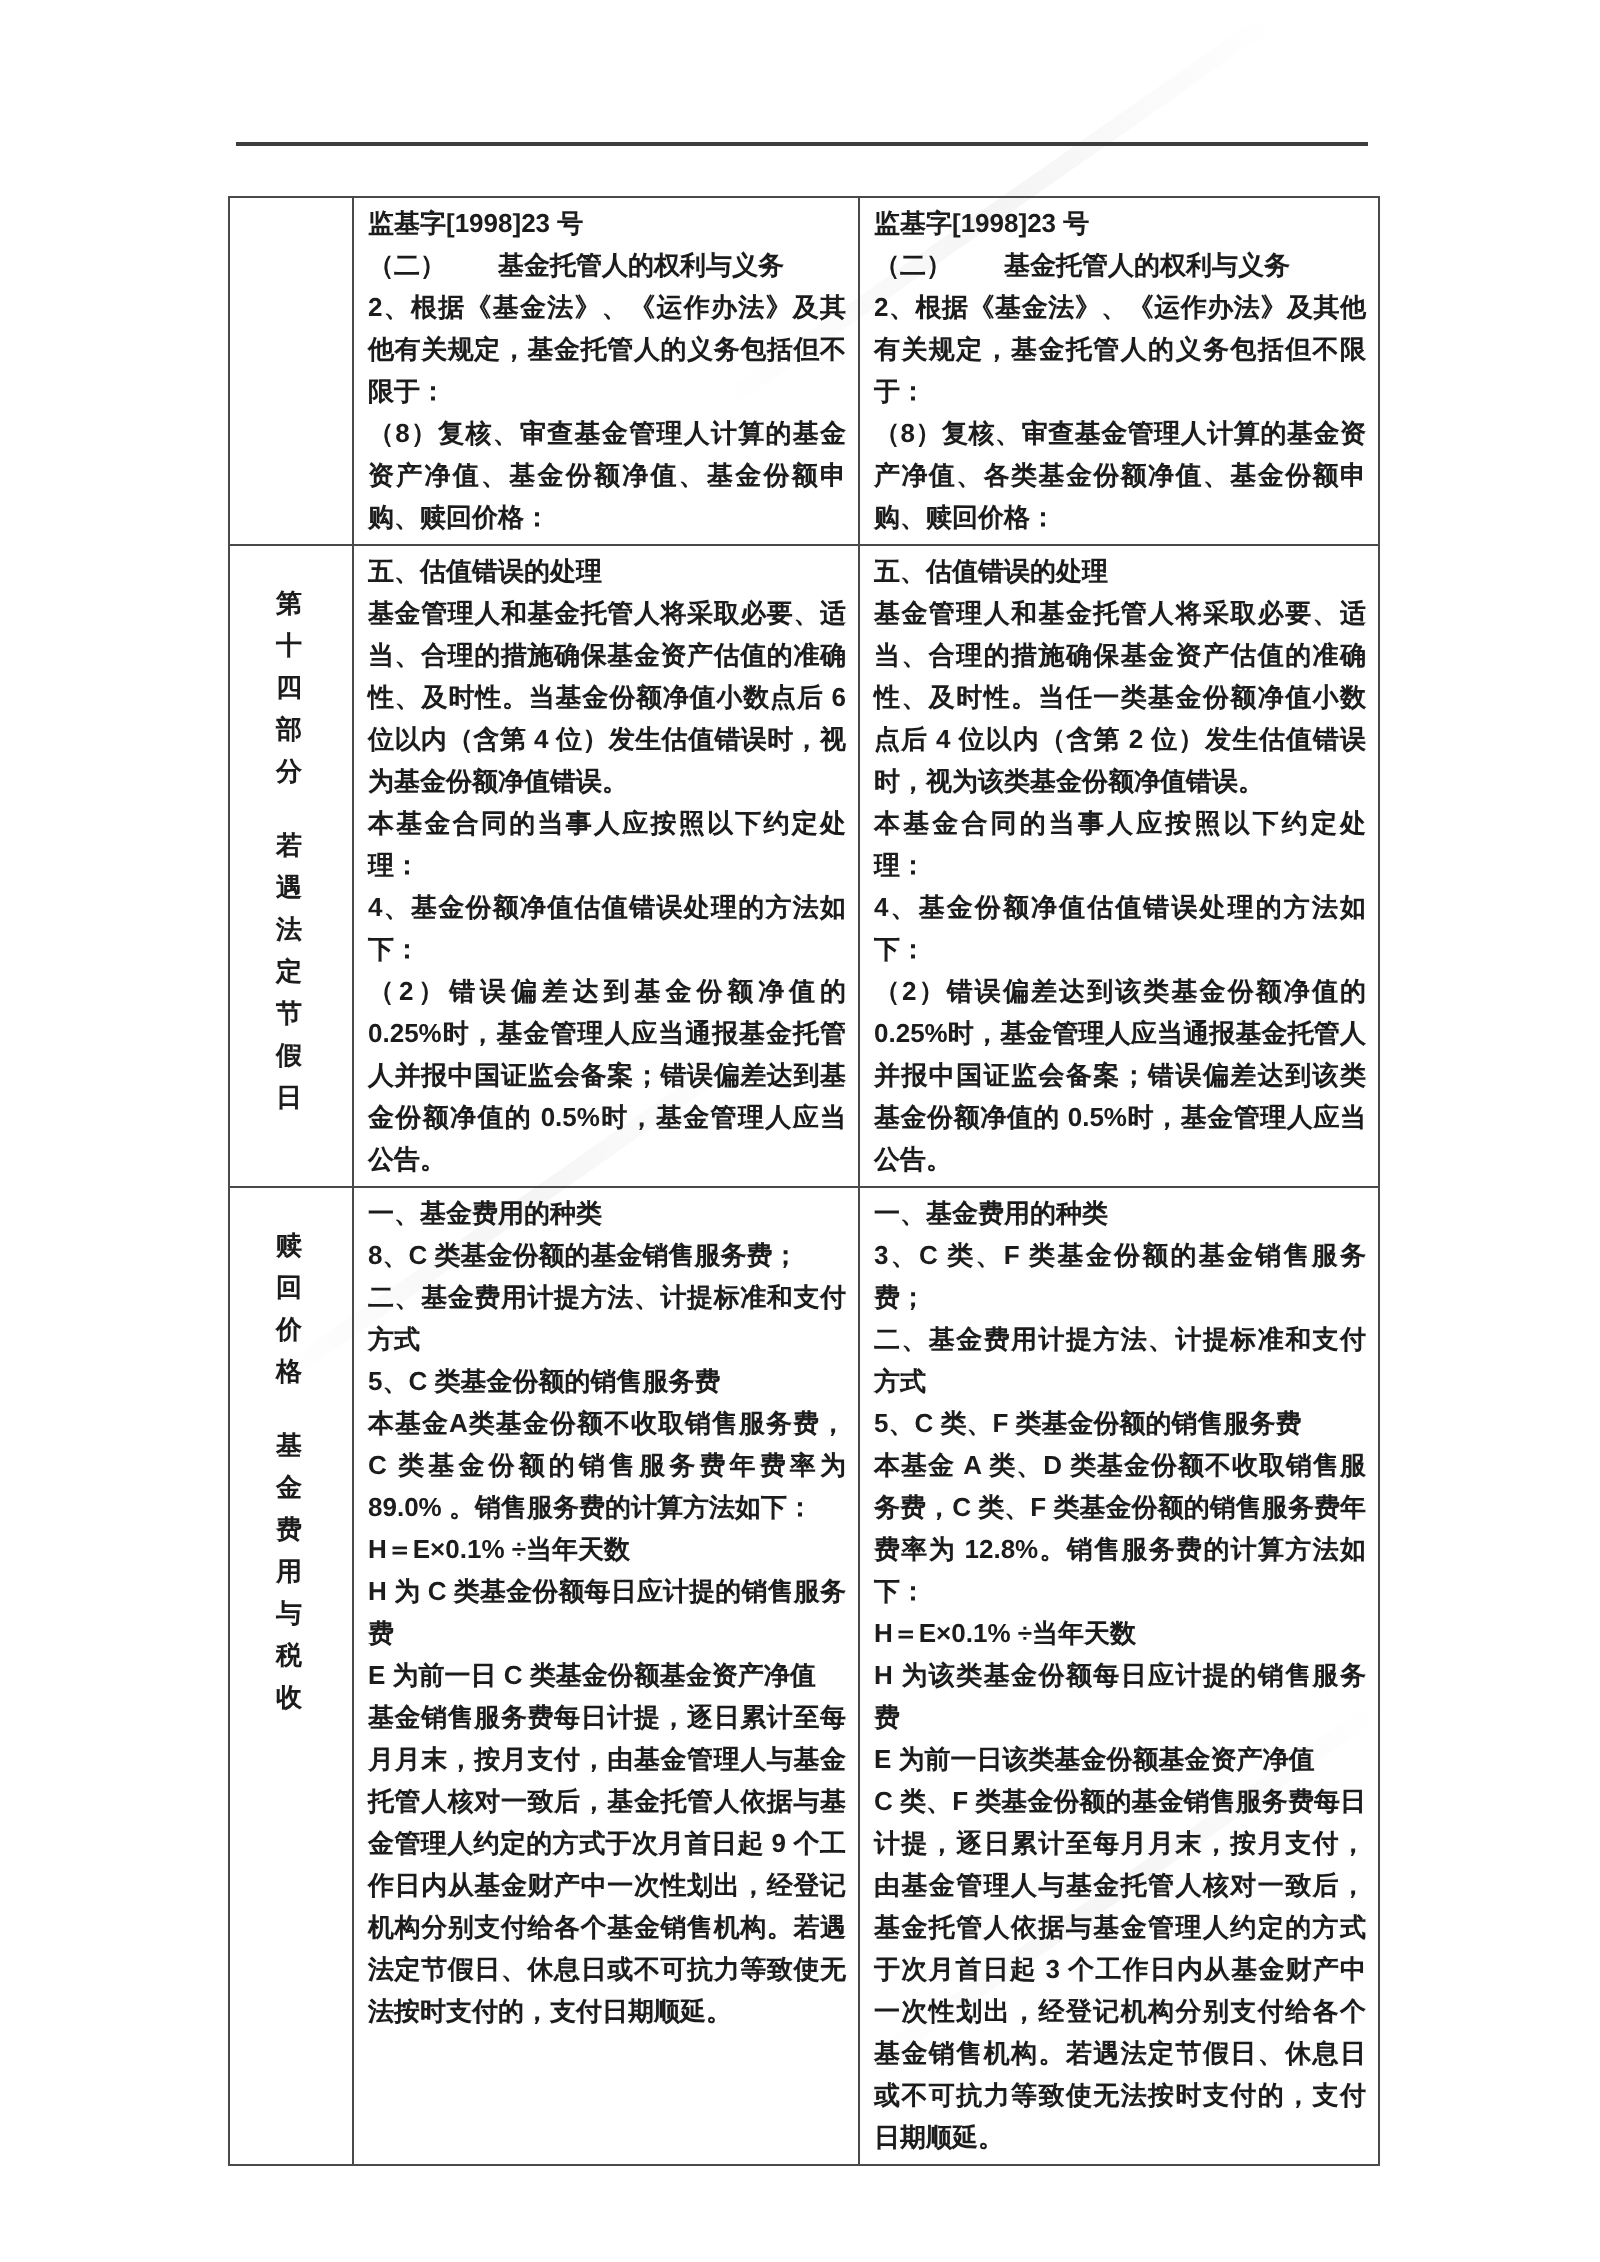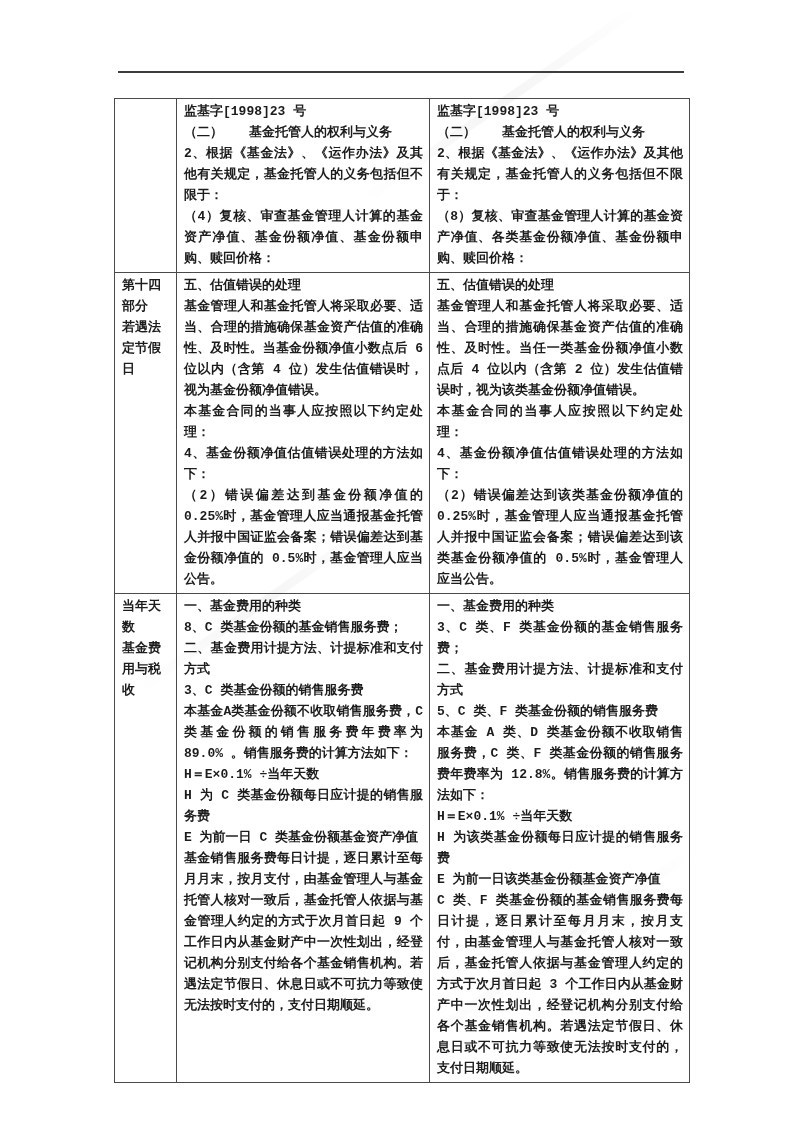--- a/index.html
+++ b/index.html
@@ -1,20 +1,20 @@
 <!DOCTYPE html>
 <html><head>
 <meta charset="utf-8">
 <style>
   html,body { margin:0; padding:0; background:#ffffff; }
   .page {
     position:relative;
     width:800px; height:1131px;
     background:#ffffff;
-    font-family:Liberation Mono, monospace;
+    font-family:Liberation Sans, sans-serif;
     color:#1c1c1c;
     overflow:hidden;
   }
   .top-rule {
     position:absolute;
     left:118px; top:71px;
     width:566px; height:2px;
     background:#3d3d3d;
   }
   table.cmp {
@@ -31,21 +31,21 @@
     font-size:13px;
     line-height:21px;
     font-weight:600;
     word-break:break-word;
     overflow:hidden;
   }
   table.cmp tr:nth-of-type(1) { height:170px; }
   table.cmp tr:nth-of-type(2) { height:315px; }
   table.cmp tr:nth-of-type(3) { height:438px; }
   td.cell-text p { margin:0; text-align:justify; }
-  td.cell-section div { margin:0; text-align:left; }
+  td.cell-section div { margin:16px; text-align:left; }
   
   .wm {
     position:absolute;
     background:linear-gradient(90deg, rgba(140,140,140,0) 0%, rgba(140,140,140,0.09) 50%, rgba(140,140,140,0) 100%);
     transform:rotate(-35deg);
     pointer-events:none;
   }
   .wm1 { left:330px; top:100px; width:340px; height:9px; }
   .wm2 { left:110px; top:600px; width:300px; height:9px; }
   .wm3 { left:400px; top:940px; width:320px; height:9px; }
@@ -66,21 +66,21 @@
       <col style="width:253px">
       <col style="width:260px">
     </colgroup>
     <tbody id="table-body">
         <tr>
           <td class="cell-section"></td>
           <td class="cell-text">
             <p>监基字[1998]23 号</p>
             <p>（二）　　基金托管人的权利与义务</p>
             <p>2、根据《基金法》、《运作办法》及其他有关规定，基金托管人的义务包括但不限于：</p>
-            <p>（4）复核、审查基金管理人计算的基金资产净值、基金份额净值、基金份额申购、赎回价格：</p>
+            <p>（8）复核、审查基金管理人计算的基金资产净值、基金份额净值、基金份额申购、赎回价格：</p>
           </td>
           <td class="cell-text">
             <p>监基字[1998]23 号</p>
             <p>（二）　　基金托管人的权利与义务</p>
             <p>2、根据《基金法》、《运作办法》及其他有关规定，基金托管人的义务包括但不限于：</p>
             <p>（8）复核、审查基金管理人计算的基金资产净值、各类基金份额净值、基金份额申购、赎回价格：</p>
           </td>
         </tr>
         <tr>
           <td class="cell-section">
@@ -97,28 +97,28 @@
           <td class="cell-text">
             <p>五、估值错误的处理</p>
             <p>基金管理人和基金托管人将采取必要、适当、合理的措施确保基金资产估值的准确性、及时性。当任一类基金份额净值小数点后 4 位以内（含第 2 位）发生估值错误时，视为该类基金份额净值错误。</p>
             <p>本基金合同的当事人应按照以下约定处理：</p>
             <p>4、基金份额净值估值错误处理的方法如下：</p>
             <p>（2）错误偏差达到该类基金份额净值的 0.25%时，基金管理人应当通报基金托管人并报中国证监会备案；错误偏差达到该类基金份额净值的 0.5%时，基金管理人应当公告。</p>
           </td>
         </tr>
         <tr>
           <td class="cell-section">
-            <div>当年天数</div>
+            <div>赎回价格</div>
             <div>基金费用与税收</div>
           </td>
           <td class="cell-text">
             <p>一、基金费用的种类</p>
             <p>8、C 类基金份额的基金销售服务费；</p>
             <p>二、基金费用计提方法、计提标准和支付方式</p>
-            <p>3、C 类基金份额的销售服务费</p>
+            <p>5、C 类基金份额的销售服务费</p>
             <p>本基金A类基金份额不收取销售服务费，C 类基金份额的销售服务费年费率为 89.0% 。销售服务费的计算方法如下：</p>
             <p>H＝E×0.1% ÷当年天数</p>
             <p>H 为 C 类基金份额每日应计提的销售服务费</p>
             <p>E 为前一日 C 类基金份额基金资产净值</p>
             <p>基金销售服务费每日计提，逐日累计至每月月末，按月支付，由基金管理人与基金托管人核对一致后，基金托管人依据与基金管理人约定的方式于次月首日起 9 个工作日内从基金财产中一次性划出，经登记机构分别支付给各个基金销售机构。若遇法定节假日、休息日或不可抗力等致使无法按时支付的，支付日期顺延。</p>
           </td>
           <td class="cell-text">
             <p>一、基金费用的种类</p>
             <p>3、C 类、F 类基金份额的基金销售服务费；</p>
             <p>二、基金费用计提方法、计提标准和支付方式</p>

